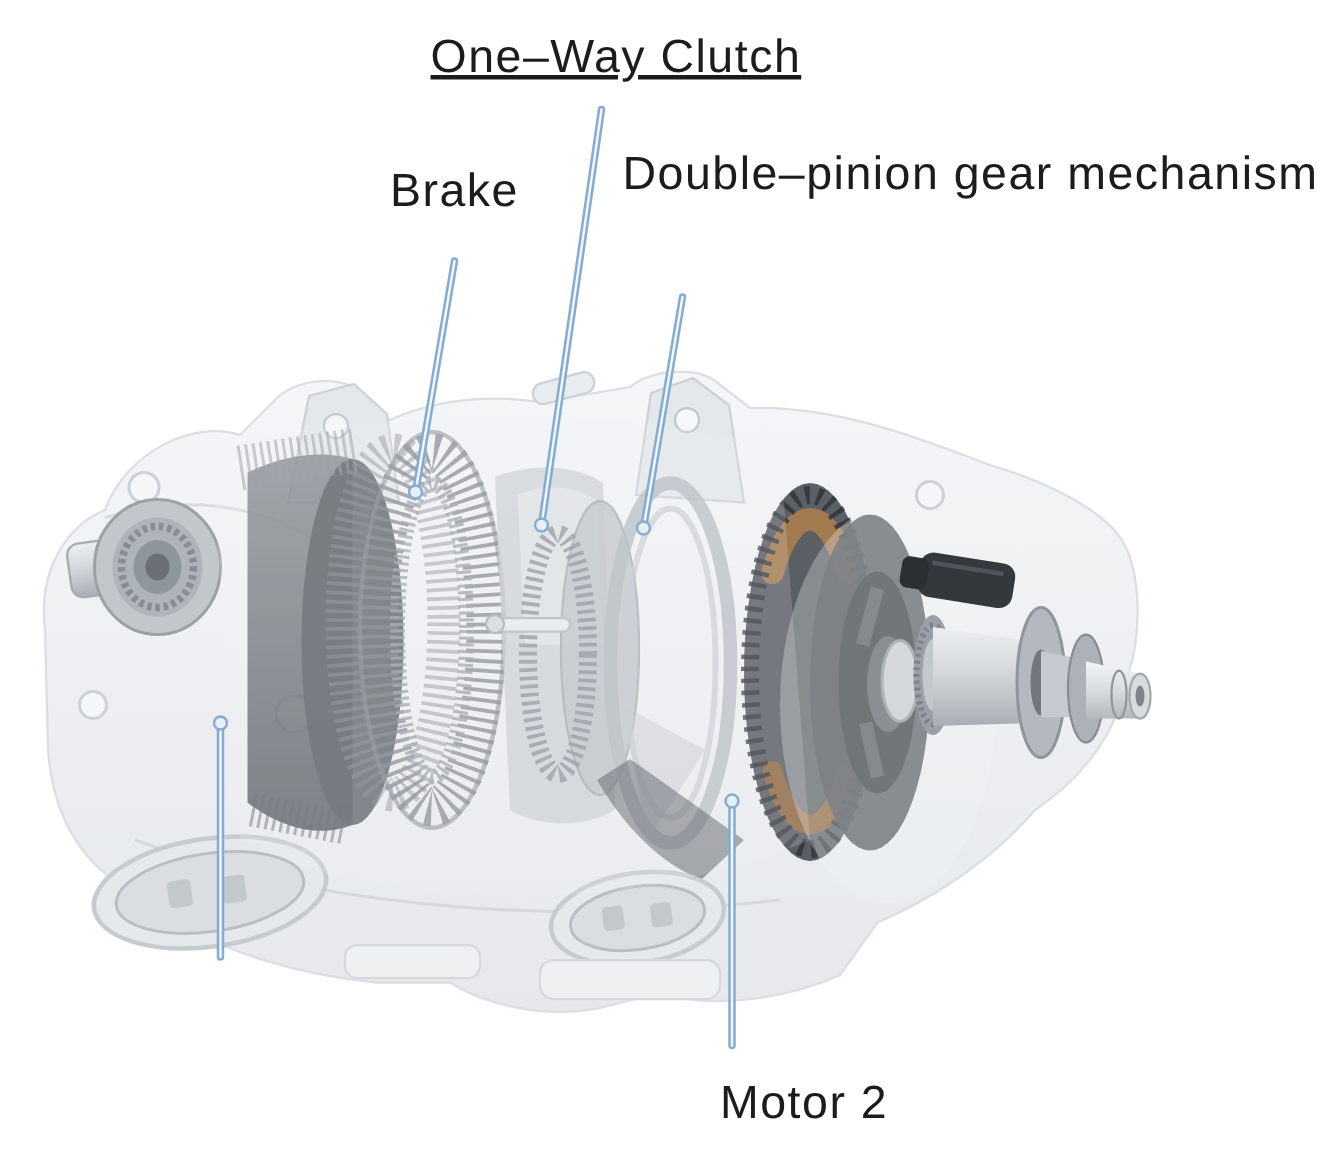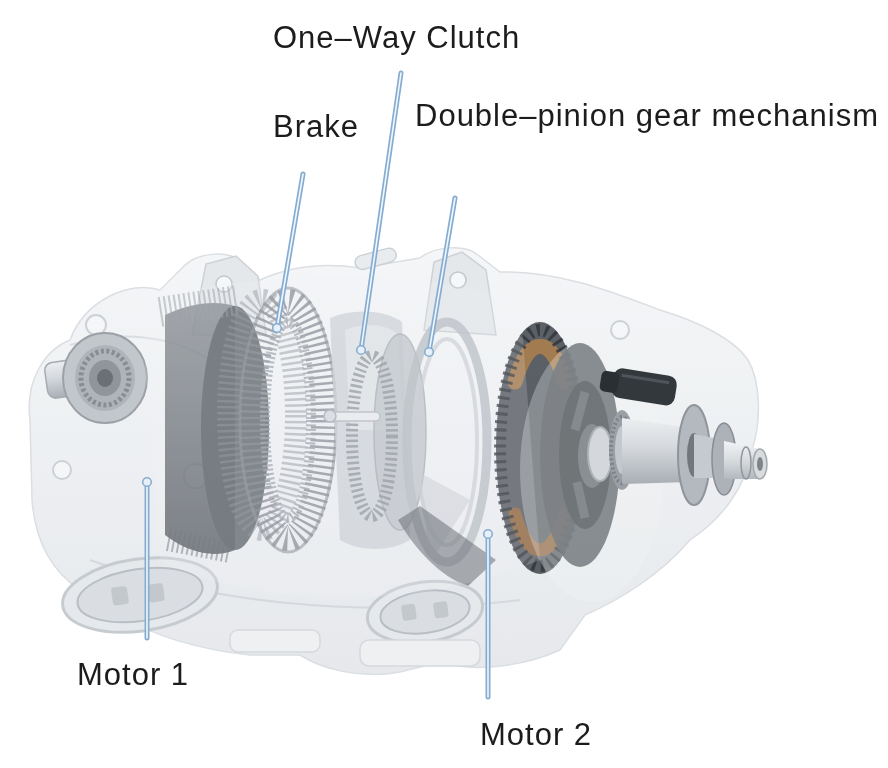--- a/index.html
+++ b/index.html
@@ -13,22 +13,22 @@
   .stage svg{position:absolute;left:0;top:0;}
   .label{
     position:absolute;
     color:#1c1c1c;
     font-size:31px;
     line-height:34px;
     letter-spacing:1px;
     white-space:nowrap;
     font-weight:400;
   }
-  .label-one-way{left:273px;top:21px;}
-  .label-brake{left:260px;top:110px;margin-left:13px;}
+  .label-one-way{left:287px;top:21px;text-decoration:underline;}
+  .label-brake{left:260px;top:110px;}
   .label-double-pinion{left:415px;top:99px;}
   .label-motor1{left:77px;top:658px;}
   .label-motor2{left:436px;top:718px;margin-left:44px;}
 </style>
 </head>
 <body>
 
 <div class="stage">
 
   <svg width="888" height="768" viewBox="0 0 888 768">
@@ -201,16 +201,15 @@
   </svg>
 
   <div class="label label-one-way">One–Way Clutch</div>
 
   <div class="label label-brake">Brake</div>
 
   <div class="label label-double-pinion">
     <div>Double–pinion gear mechanism</div>
   </div>
 
-  <div class="label label-motor1">Motor 1</div>
 
   <div class="label label-motor2">Motor 2</div>
 </div>
 
 </body></html>

